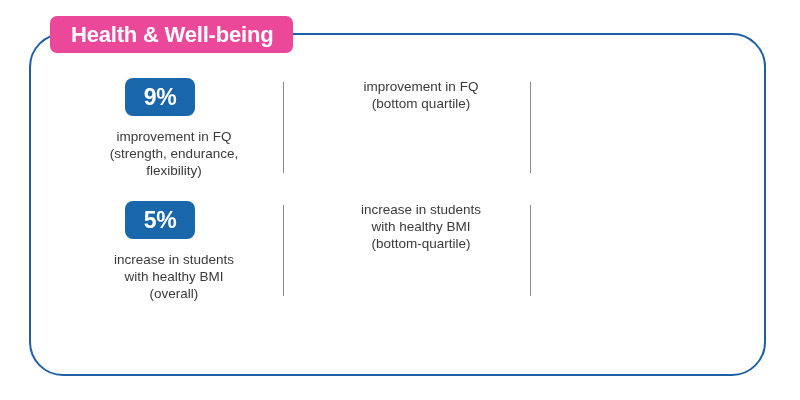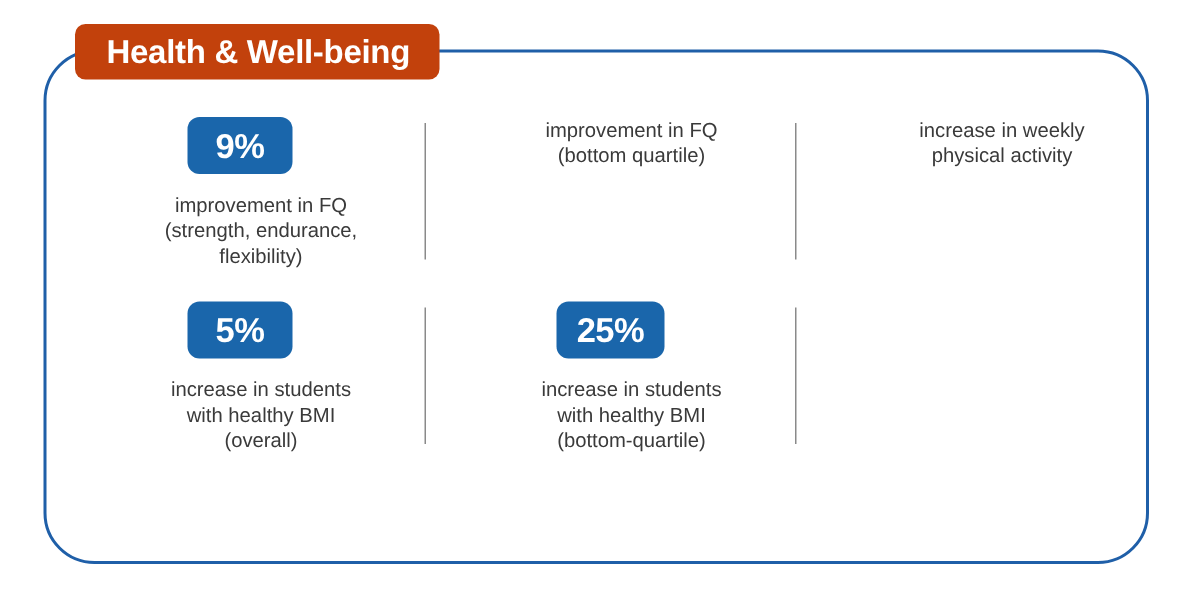--- a/index.html
+++ b/index.html
@@ -33,21 +33,21 @@
     background: transparent;
   }
 
   
   .title-pill {
     position: absolute;
     left: 50px;
     top: 16px;
     height: 37px;
     padding: 0 20px 0 21px;
-    background: #c2410c;
+    background: #ec4899;
     border-radius: 7px;
     display: flex;
     align-items: center;
     box-sizing: border-box;
     z-index: 5;
   }
   .title-pill-text {
     color: #ffffff;
     font-size: 22px;
     font-weight: bold;
@@ -138,39 +138,34 @@
     <div class="divider"></div>
 
     <div class="stat-cell">
       <div class="stat-caption">improvement in FQ
 (bottom quartile)</div>
     </div>
 
     <div class="divider"></div>
 
     <div class="stat-cell">
-      <div class="stat-caption">increase in weekly
-physical activity</div>
     </div>
 
     <div class="stat-cell">
       <div class="badge">
         <span class="badge-text">5%</span>
       </div>
       <div class="stat-caption">increase in students
 with healthy BMI
 (overall)</div>
     </div>
 
     <div class="divider"></div>
 
     <div class="stat-cell">
-      <div class="badge">
-        <span class="badge-text">25%</span>
-      </div>
       <div class="stat-caption">increase in students
 with healthy BMI
 (bottom-quartile)</div>
     </div>
 
     <div class="divider"></div>
 
 
   </div>
 </div>

